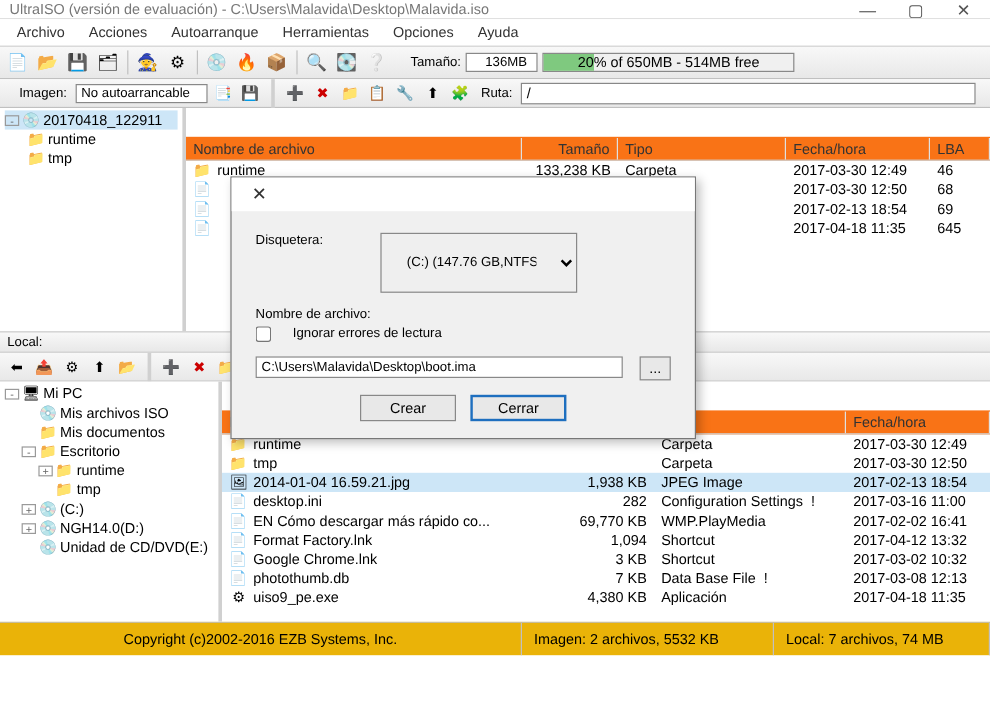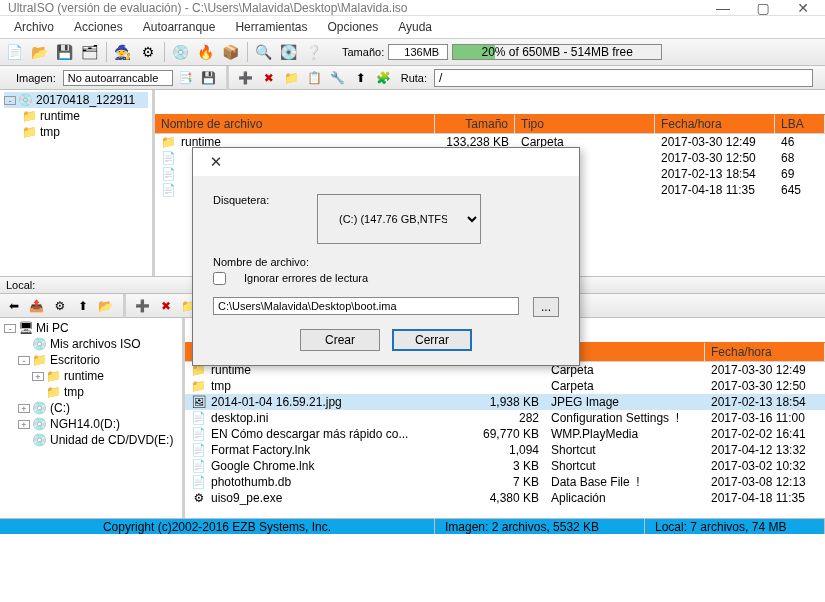--- a/index.html
+++ b/index.html
@@ -58,21 +58,21 @@
 .b-date { width: 120px; }
 
 .paneltag { background:linear-gradient(#f8f8f8,#e8e8e8); border-top:1px solid #c0c0c0; border-bottom:1px solid #c0c0c0; padding:2px 6px; font-size:11px; }
 
 .secbar2 { height: 24px; background: linear-gradient(#f8f8f8,#e8e8e8); border-bottom: 1px solid #c0c0c0; display: flex; align-items: center; padding: 0 4px; gap: 3px; }
 .secbar2 .sicon { width: 20px; height: 20px; display:flex;align-items:center;justify-content:center; font-size:12px; }
 .secbar2 .divider { width: 3px; height: 24px; background: #d0d0d0; margin: 0 4px; }
 
 .splitrow2 { display:flex; height: 200px; }
 
-.statusbar { height:16px; border-top:1px solid #c0c0c0; background:#0ea5e9; display:flex; align-items:center; font-size:11px; }
+.statusbar { height:28px; border-top:1px solid #c0c0c0; background:#eab308; display:flex; align-items:center; font-size:11px; }
 .statusbar .scell { padding:0 10px; border-right:1px solid #c0c0c0; height:100%; display:flex;align-items:center;}
 .statusbar .scell.main { flex:1; justify-content:center;}
 
 
 .dialog { position:absolute; left:192px; top:147px; width:388px; background:#f0f0f0; border:1px solid #777; box-shadow: 3px 3px 8px rgba(0,0,0,0.25); }
 .dialog .dtitle { height:28px; background:#fff; display:flex; align-items:center; padding:0 8px; font-size:12px; color:#333; }
 .dialog .dtitle .t { flex:1; }
 .dialog .dtitle .x { width:30px; text-align:center; font-size:15px; }
 .dialog .dbody { padding: 18px 20px 14px 20px; }
 .dialog .drow { display:flex; align-items:flex-start; margin-bottom:12px; gap:14px; }
@@ -248,20 +248,25 @@
         <span class="tree-ex">-</span>
         <span class="tree-ico ico-pc"></span>
         <span>Mi PC</span>
       </div>
       <div class="tree-row" style="padding-left: 14px;">
         <span class="tree-ex none"> </span>
         <span class="tree-ico ico-cd"></span>
         <span>Mis archivos ISO</span>
       </div>
       <div class="tree-row" style="padding-left: 14px;">
+        <span class="tree-ex none"> </span>
+        <span class="tree-ico ico-folder"></span>
+        <span>Mis documentos</span>
+      </div>
+      <div class="tree-row" style="padding-left: 14px;">
         <span class="tree-ex">-</span>
         <span class="tree-ico ico-folder"></span>
         <span>Escritorio</span>
       </div>
       <div class="tree-row" style="padding-left: 28px;">
         <span class="tree-ex">+</span>
         <span class="tree-ico ico-folder"></span>
         <span>runtime</span>
       </div>
       <div class="tree-row" style="padding-left: 28px;">

